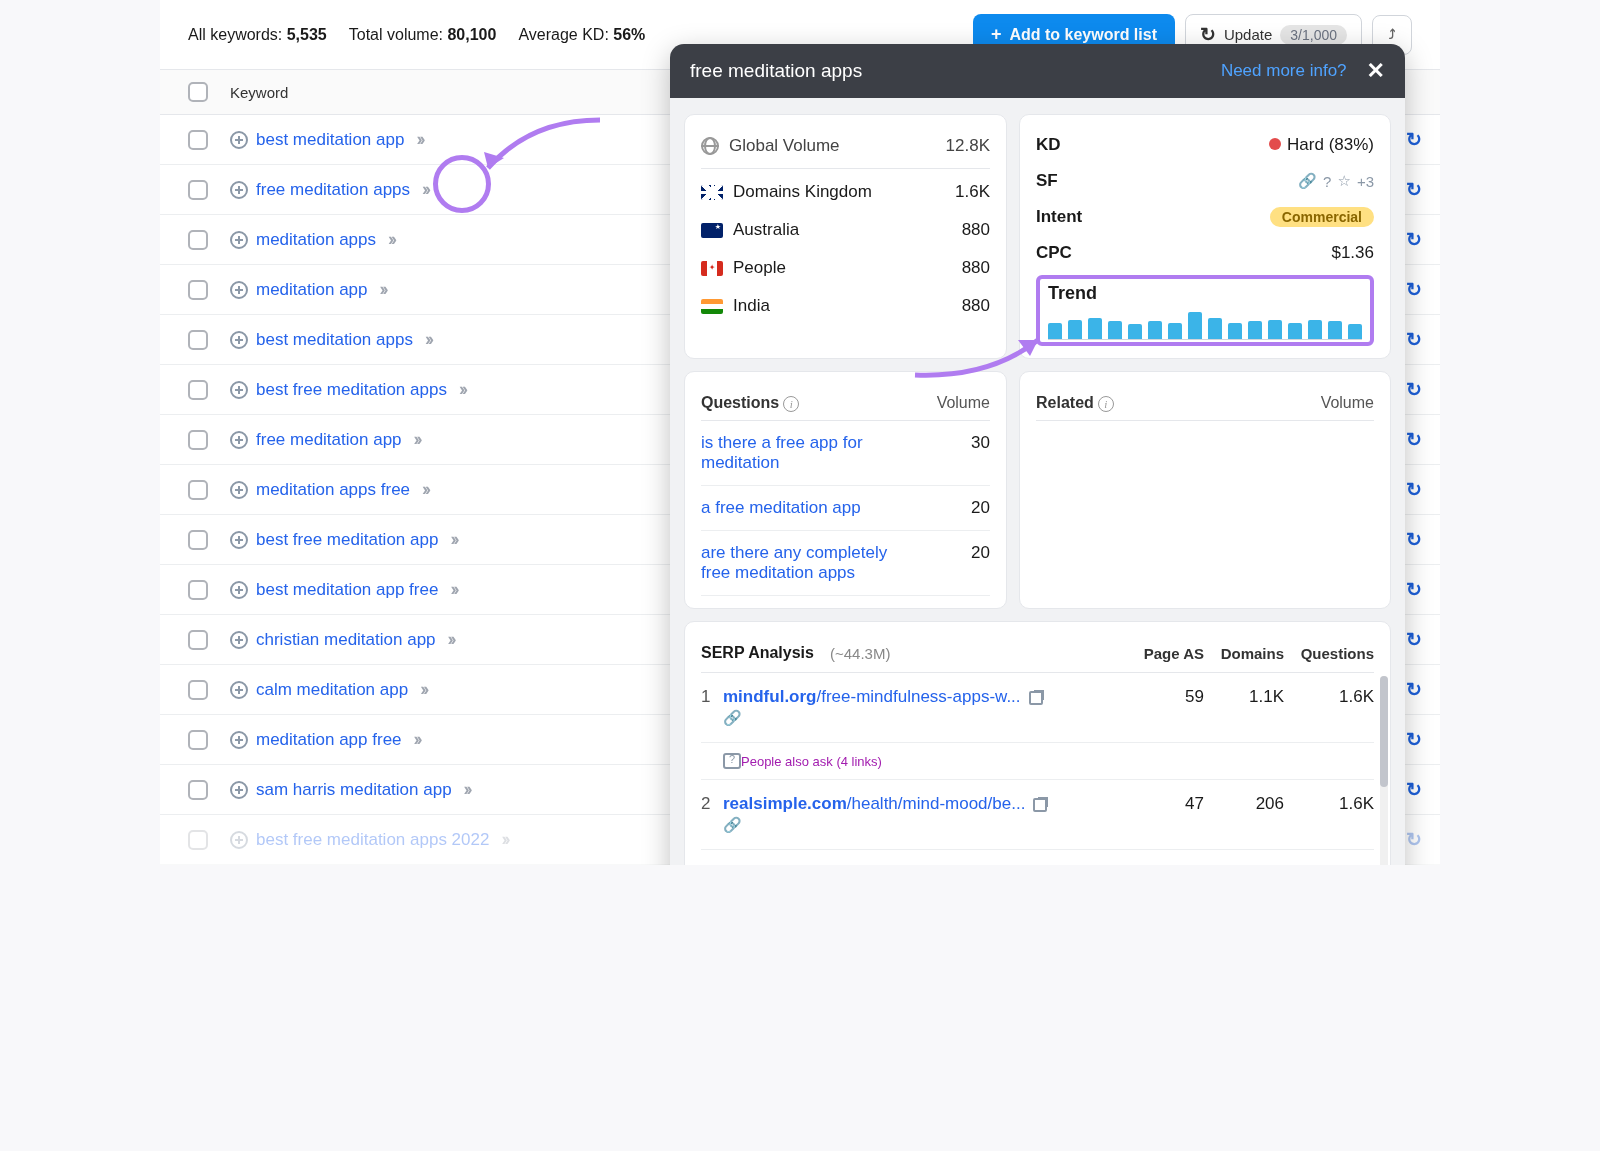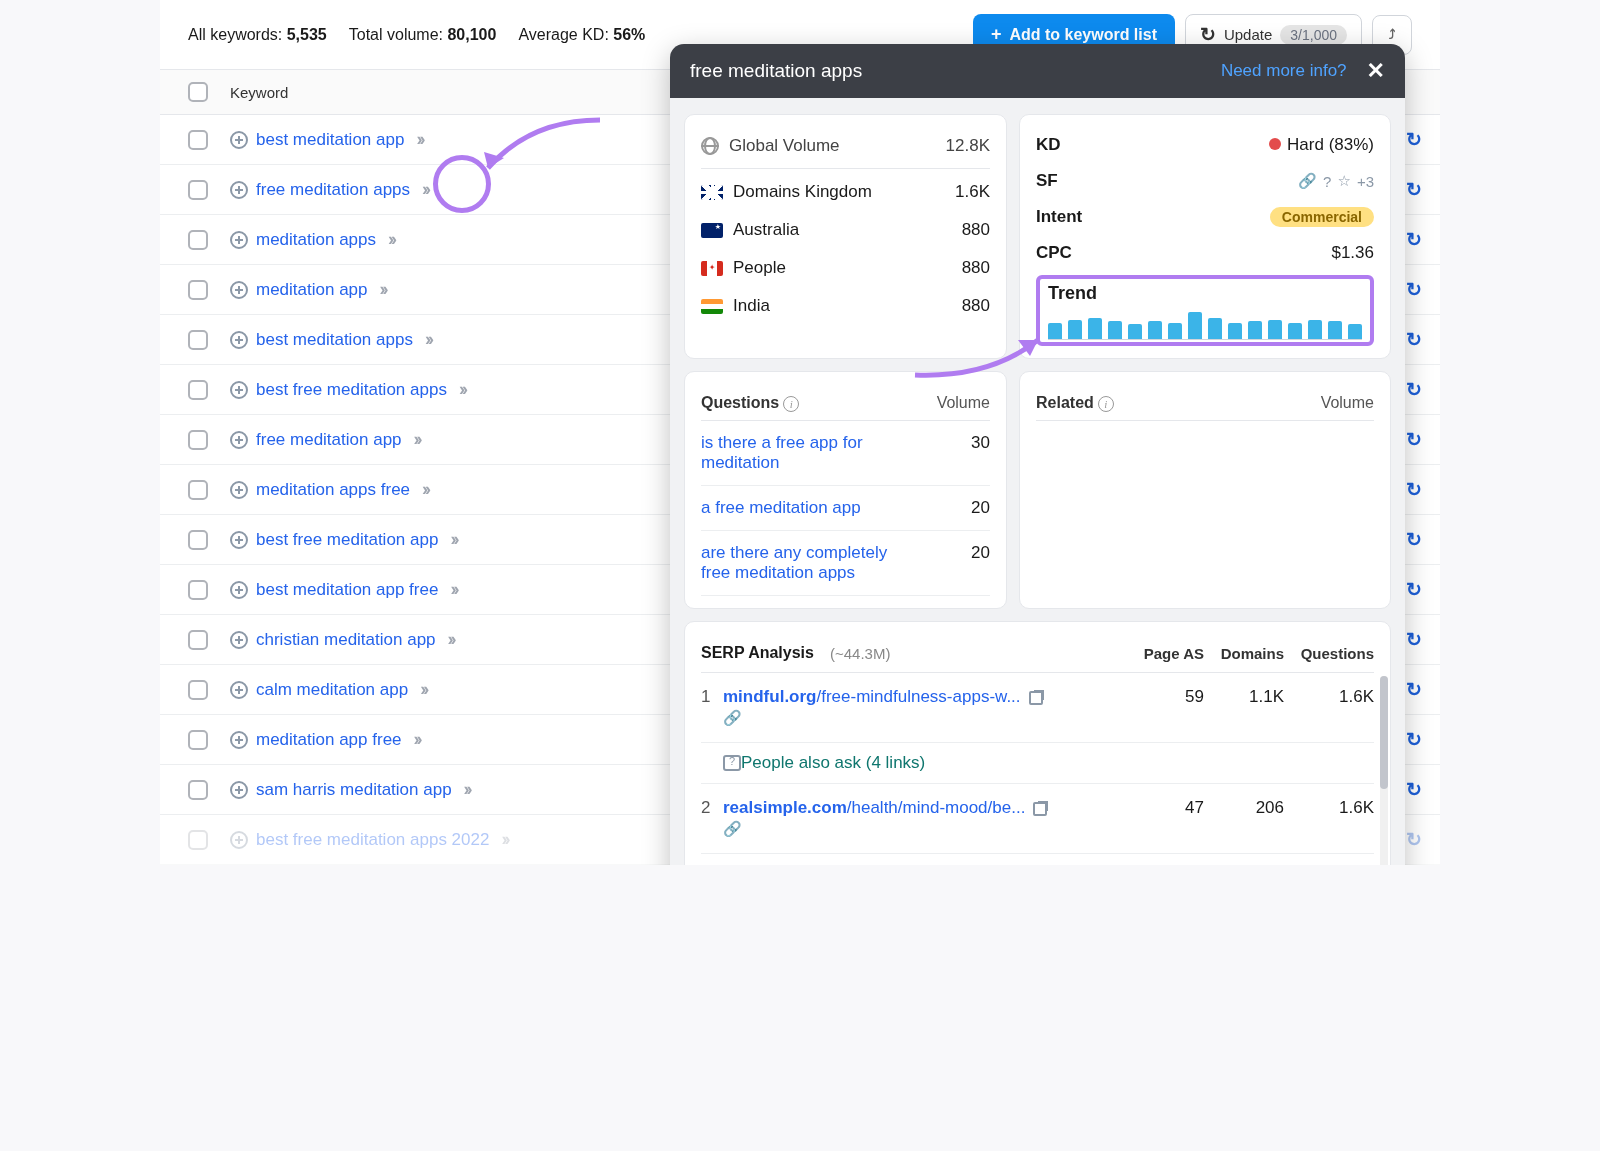--- a/index.html
+++ b/index.html
@@ -76,21 +76,21 @@
 .serp-cols { display:grid; grid-template-columns: 1fr 70px 80px 90px; font-size:15px; font-weight:600; text-align:right; color:#333; margin-left:auto; }
 .serp-row { display:grid; grid-template-columns: 22px 1fr 70px 80px 90px; align-items:start; padding:14px 0; border-bottom:1px solid #eceef0; font-size:17px; }
 .serp-row .n { color:#555; }
 .serp-row .url { color:#2563eb; overflow:hidden; text-overflow:ellipsis; white-space:nowrap; }
 .serp-row .dom { font-weight:700; }
 .serp-row .path { color:#2563eb; font-weight:400; }
 .serp-row .val { text-align:right; font-size:17px; }
 .ext-ico { display:inline-block; width:14px; height:14px; border:2px solid #8b98a7; border-radius:2px; margin-left:8px; position:relative; vertical-align:middle; }
 .ext-ico::after { content:""; position:absolute; right:-3px; top:-3px; width:8px; height:8px; border-top:2px solid #8b98a7; border-right:2px solid #8b98a7; }
 .link-ico { display:inline-block; color:#8b98a7; font-size:15px; margin-top:2px; }
-.paa { padding: 10px 0; font-size:17px; color:#0f766e; border-bottom:1px solid #eceef0; display:flex; align-items:center; }
+.paa { padding: 10px 0; font-size:13px; color:#a21caf; border-bottom:1px solid #eceef0; display:flex; align-items:center; }
 .paa-ico { width:18px; height:16px; border:2px solid #8b98a7; border-radius:3px; position:relative; }
 .paa-ico::after { content:"?"; position:absolute; left:4px; top:-2px; font-size:11px; color:#8b98a7; }
 .scroll-ind { position:absolute; right:2px; top:54px; bottom:24px; width:8px; background:#f0f0f0; border-radius:4px; }
 .scroll-ind::before { content:""; position:absolute; left:0; right:0; top:0; height:48%; background:#c2c5cc; border-radius:4px; }
 </style>
 </head>
 <body>
 
 <div class="page">
   <div class="topbar">

